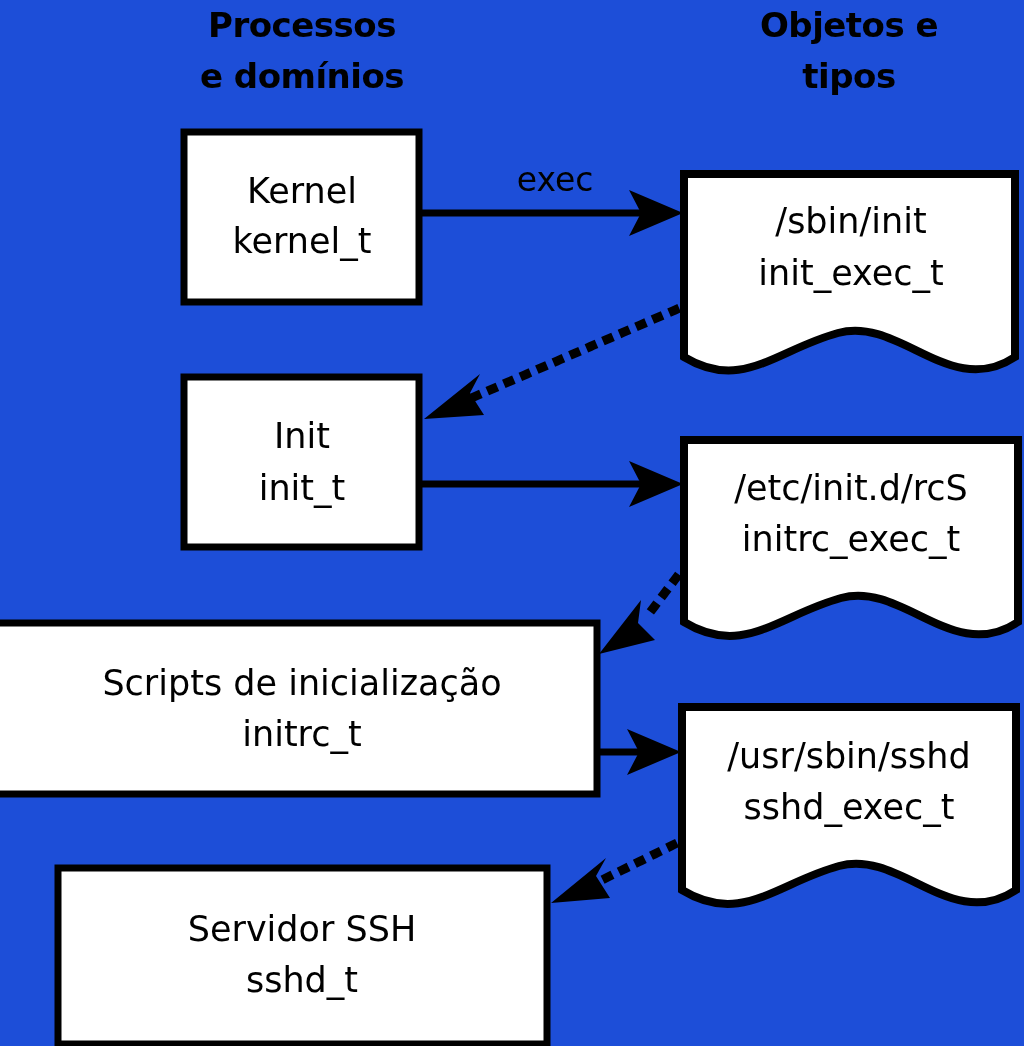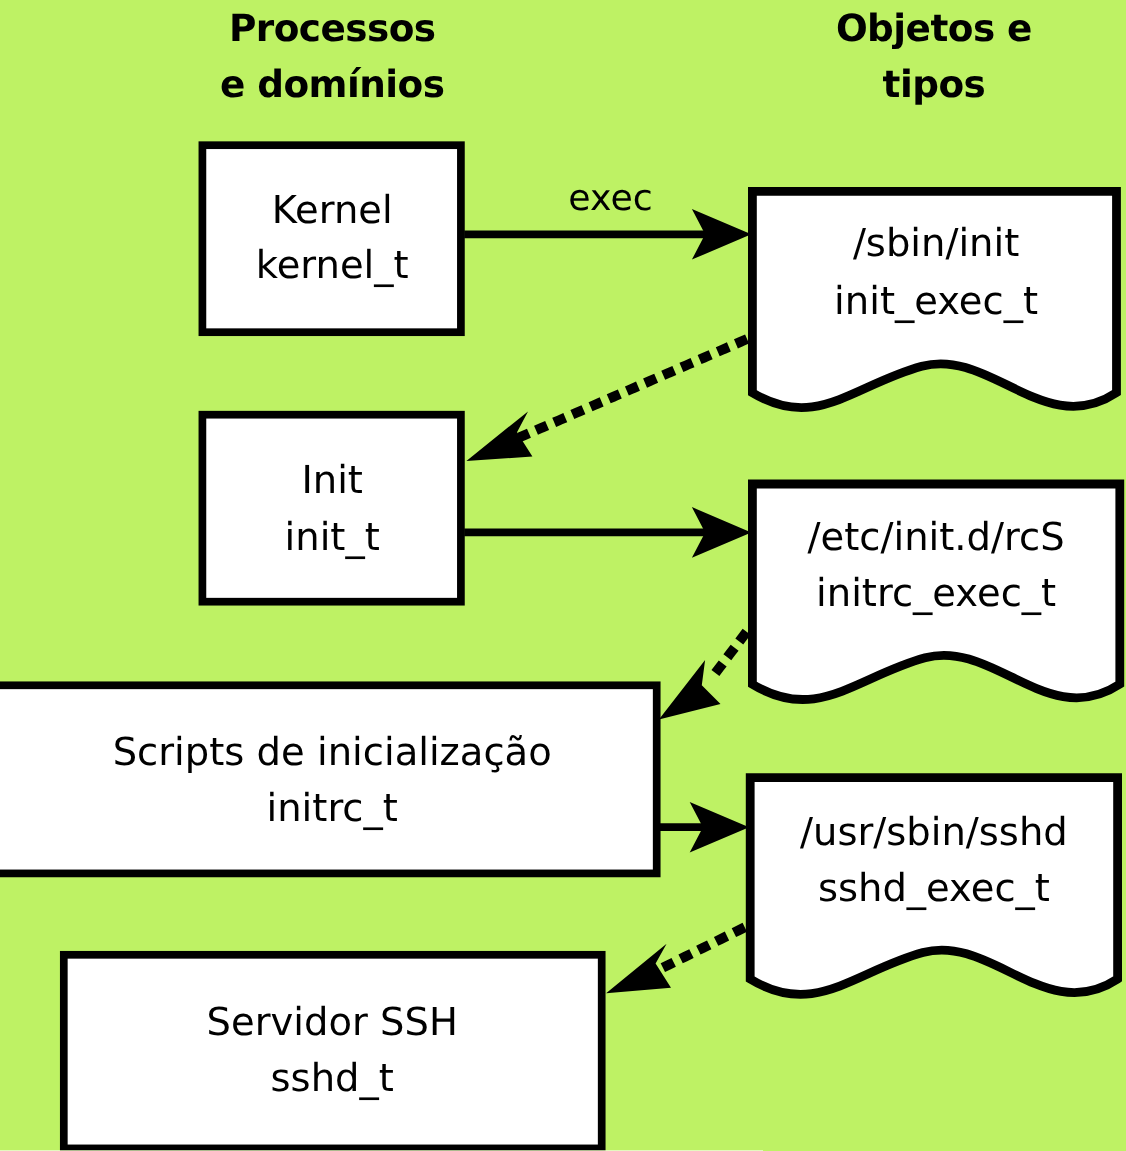--- a/index.html
+++ b/index.html
@@ -10,21 +10,21 @@
   body {
     width: 1024px;
     height: 1046px;
     font-family: "DejaVu Sans", sans-serif;
     overflow: hidden;
   }
   #diagram-root {
     position: relative;
     width: 1024px;
     height: 1046px;
-    background: #bef264;
+    background: #1d4ed8;
   }
   svg.diagram {
     display: block;
     width: 1024px;
     height: 1046px;
   }
   .col-header {
     font-family: "DejaVu Sans", sans-serif;
     font-weight: bold;
     font-size: 34px;

